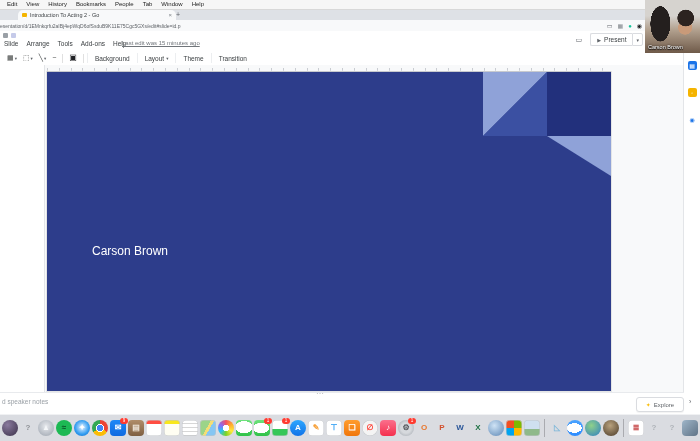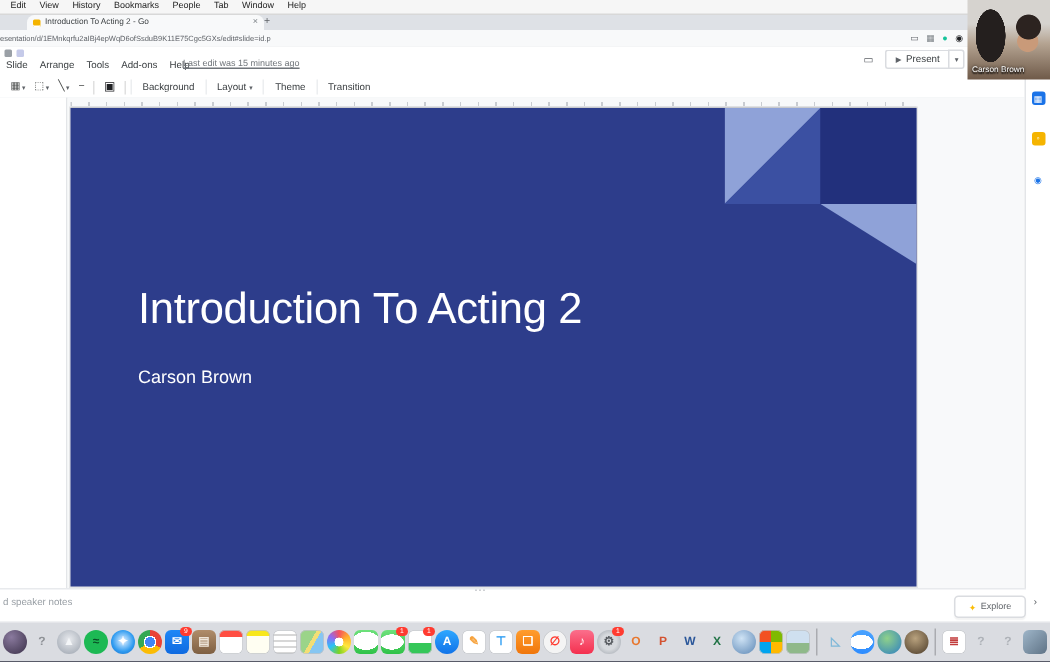--- a/index.html
+++ b/index.html
@@ -210,21 +210,20 @@
 
   <div class="filmstrip" data-name="slide-filmstrip"></div>
 
   <div class="canvas" data-name="editor-canvas">
     <div class="ruler" data-name="ruler"></div>
     <div class="slide" data-name="slide-canvas" style="background: rgb(45, 61, 139);">
       <div class="deco d1a" data-name="deco-triangle-periwinkle" style="background: rgb(143, 162, 216);"></div>
       <div class="deco d1b" data-name="deco-triangle-mid-blue" style="background: rgb(59, 80, 162);"></div>
       <div class="deco d2" data-name="deco-square-navy" style="background: rgb(34, 48, 124);"></div>
       <div class="deco d3" data-name="deco-triangle-bottom" style="background: rgb(143, 162, 216);"></div>
-      <div class="stitle" data-name="slide-title" style="color: rgb(255, 255, 255);">Introduction To Acting 2</div>
       <div class="ssub" data-name="slide-subtitle" style="color: rgb(255, 255, 255);">Carson Brown</div>
     </div>
   </div>
 
   <div class="sidepanel" data-name="workspace-side-panel">
     <div data-name="side-panel-icons">
         <div class="spicon" data-name="calendar-icon" style="background: rgb(26, 115, 232); color: rgb(255, 255, 255);">▦</div>
         <div class="spicon" data-name="keep-icon" style="background: rgb(245, 180, 0); color: rgb(255, 255, 255);">◦</div>
         <div class="spicon" data-name="tasks-icon" style="color: rgb(26, 115, 232);">◉</div>
       </div>

